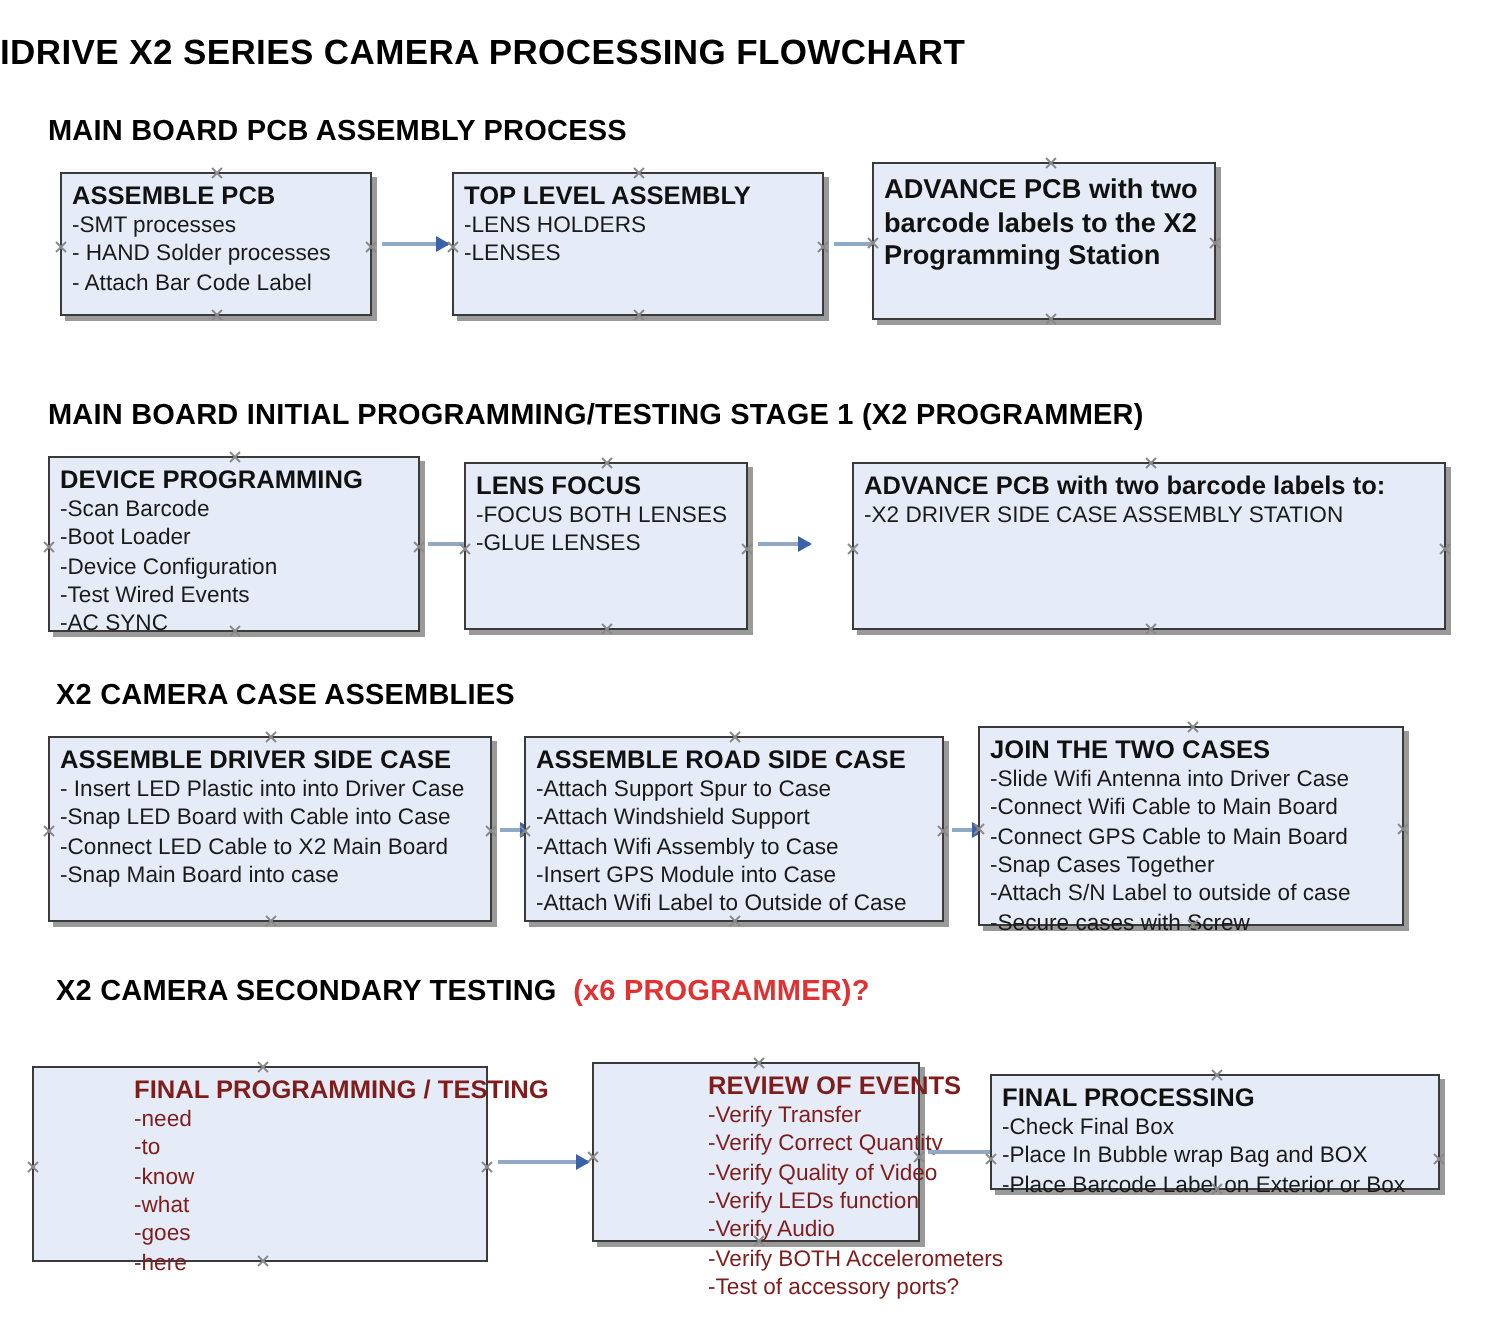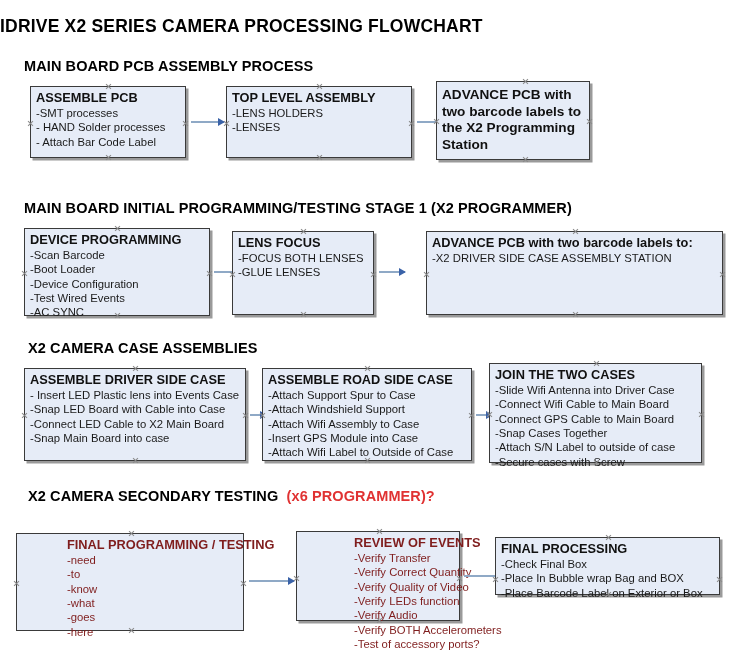--- a/index.html
+++ b/index.html
@@ -150,21 +150,21 @@
       <div class="node-line">-LENSES</div>
     </div>
     <span class="handle" style="left:-4px; top:33px;"></span>
     <span class="handle" style="left:89px; top:-4px;"></span>
     <span class="handle" style="left:89px; bottom:-4px;"></span>
     <span class="handle" style="right:-4px; top:33px;"></span>
   </div>
 
   <div class="arrow" style="left:417px; top:121px; width:33px;"></div>
 
-  <div class="node bigtitle" style="left:436px; top:81px; width:154px; height:79px; padding-top:5px;">
+  <div class="node bigtitle" style="left:436px; top:81px; width:172px; height:79px; padding-top:5px;">
     <div class="node-title wrap">ADVANCE PCB with two barcode labels to the  X2 Programming Station</div>
     <span class="handle" style="left:-4px; top:36px;"></span>
     <span class="handle" style="left:85px; top:-4px;"></span>
     <span class="handle" style="left:85px; bottom:-4px;"></span>
     <span class="handle" style="right:-4px; top:36px;"></span>
   </div>
 
   <div class="section-title" style="left:24px; top:200px;">
     <span>MAIN BOARD INITIAL PROGRAMMING/TESTING STAGE 1 (X2 PROGRAMMER)</span>
   </div>
@@ -211,21 +211,21 @@
     <span class="handle" style="right:-4px; top:39px;"></span>
   </div>
 
   <div class="section-title" style="left:28px; top:340px;">
     <span>X2 CAMERA CASE ASSEMBLIES</span>
   </div>
 
   <div class="node" style="left:24px; top:368px; width:222px; height:93px;">
     <div class="node-title">ASSEMBLE DRIVER SIDE CASE</div>
     <div class="node-lines">
-      <div class="node-line">- Insert LED Plastic lens into Events Case</div>
+      <div class="node-line">- Insert LED Plastic into into Driver Case</div>
       <div class="node-line">-Snap LED Board with Cable into Case</div>
       <div class="node-line">-Connect LED Cable to X2 Main Board</div>
       <div class="node-line">-Snap Main Board into case</div>
     </div>
     <span class="handle" style="left:-4px; top:43px;"></span>
     <span class="handle" style="left:107px; top:-4px;"></span>
     <span class="handle" style="left:107px; bottom:-4px;"></span>
     <span class="handle" style="right:-4px; top:43px;"></span>
   </div>
 

